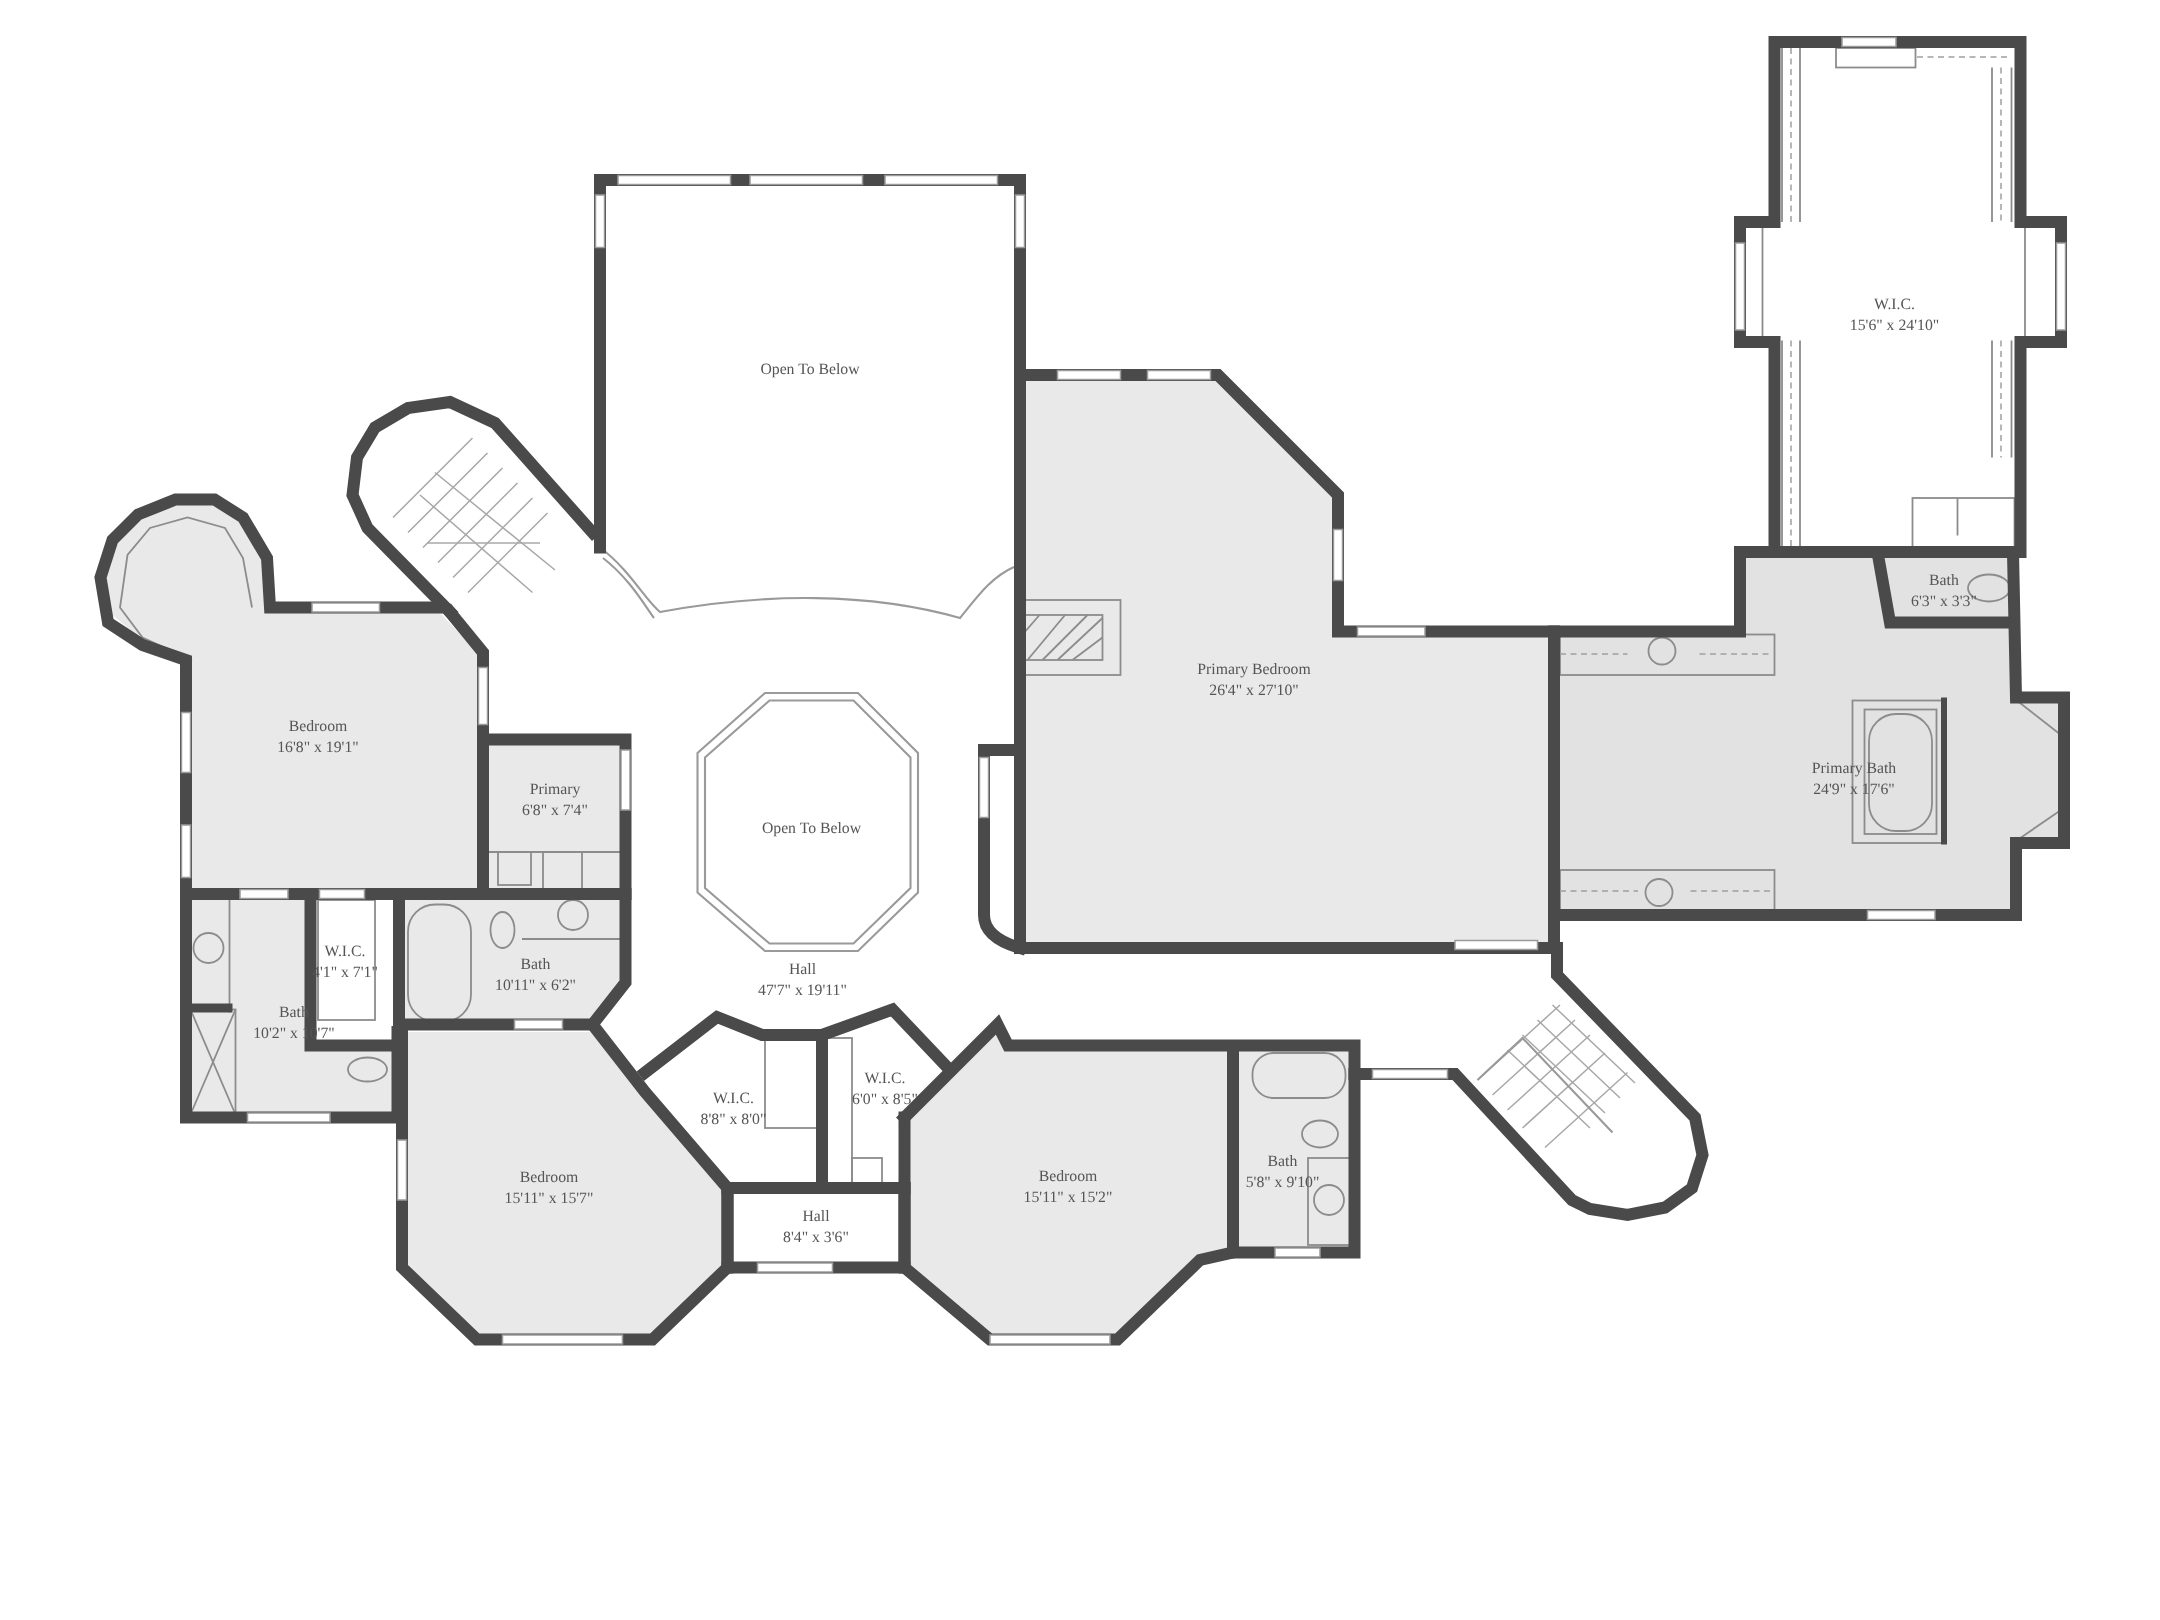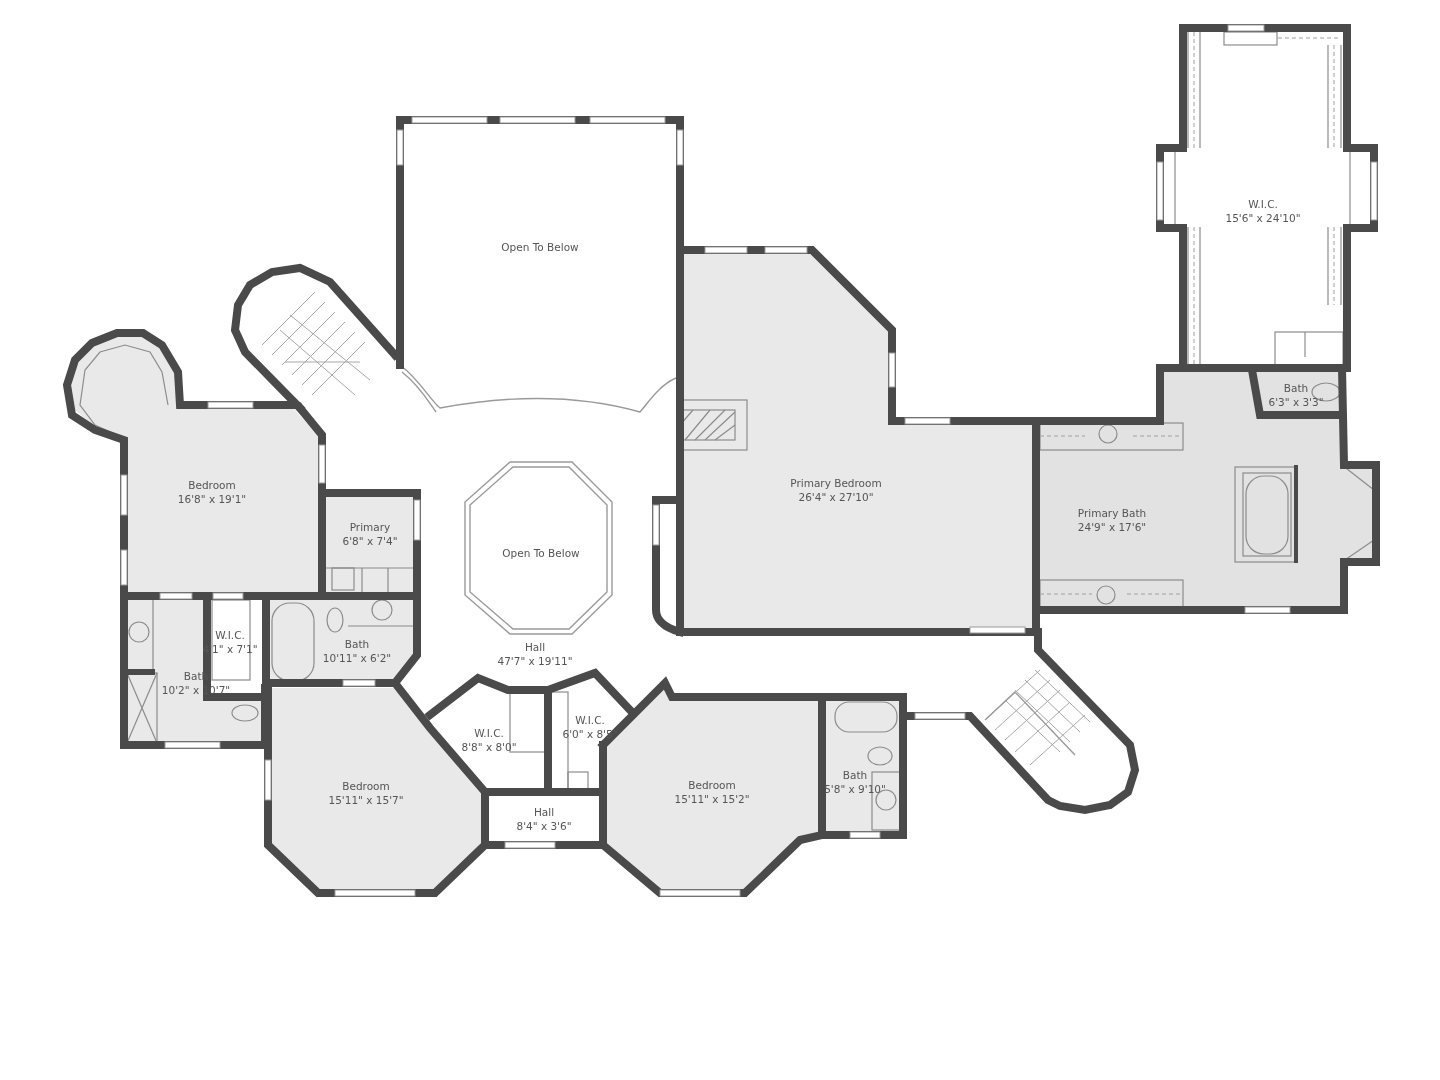--- a/index.html
+++ b/index.html
@@ -8,21 +8,21 @@
   .wall{fill:none;stroke:#4a4a4a;stroke-width:8;stroke-linejoin:miter;stroke-linecap:square;}
   .wall-thin{fill:none;stroke:#4a4a4a;stroke-width:6;}
   .room-gray{fill:#e9e9e9;stroke:none;}
   .room-gray2{fill:#e2e2e2;stroke:none;}
   .room-white{fill:#ffffff;stroke:none;}
   .win{fill:#ffffff;stroke:#9a9a9a;stroke-width:1;}
   .fixture{fill:none;stroke:#8c8c8c;stroke-width:1.2;}
   .dash{fill:none;stroke:#a0a0a0;stroke-width:1;stroke-dasharray:4 3;}
   .rail{fill:none;stroke:#9a9a9a;stroke-width:1.4;}
   .stair{fill:none;stroke:#a8a8a8;stroke-width:1;}
-  .lbl{position:absolute;transform:translate(-50%,-50%);text-align:center;color:#555555;font-size:10.5px;line-height:14px;white-space:nowrap;}
+  .lbl{position:absolute;transform:translate(-50%,-50%);text-align:center;color:#555555;font-size:10.5px;line-height:14px;white-space:nowrap;font-family:Liberation Serif, serif;}
   .lbl span{display:block;}
 </style>
 </head>
 <body>
 
 <svg id="plan" viewBox="0 0 1440 1080" xmlns="http://www.w3.org/2000/svg">
 
   <g>
 
     <path class="room-gray" d="M125,437 L125,593 L320,593 L320,437 L292,407 L180,407 L180,372 L165,345 L145,335 L120,335 L95,345 L78,362 L70,385 L75,410 L95,427 Z"></path>
@@ -239,25 +239,25 @@
   <span>15'11" x 15'7"</span>
 </div>
 <div class="lbl" style="left:712px;top:792px;">
   <span>Bedroom</span>
   <span>15'11" x 15'2"</span>
 </div>
 <div class="lbl" style="left:855px;top:782px;">
   <span>Bath</span>
   <span>5'8" x 9'10"</span>
 </div>
-<div class="lbl" style="left:836px;top:490px;">
+<div class="lbl" style="left:836px;top:454px;">
   <span>Primary Bedroom</span>
   <span>26'4" x 27'10"</span>
 </div>
-<div class="lbl" style="left:1112px;top:520px;">
+<div class="lbl" style="left:1236px;top:520px;">
   <span>Primary Bath</span>
   <span>24'9" x 17'6"</span>
 </div>
 <div class="lbl" style="left:1296px;top:395px;">
   <span>Bath</span>
   <span>6'3" x 3'3"</span>
 </div>
 <div class="lbl" style="left:1263px;top:211px;">
   <span>W.I.C.</span>
   <span>15'6" x 24'10"</span>

